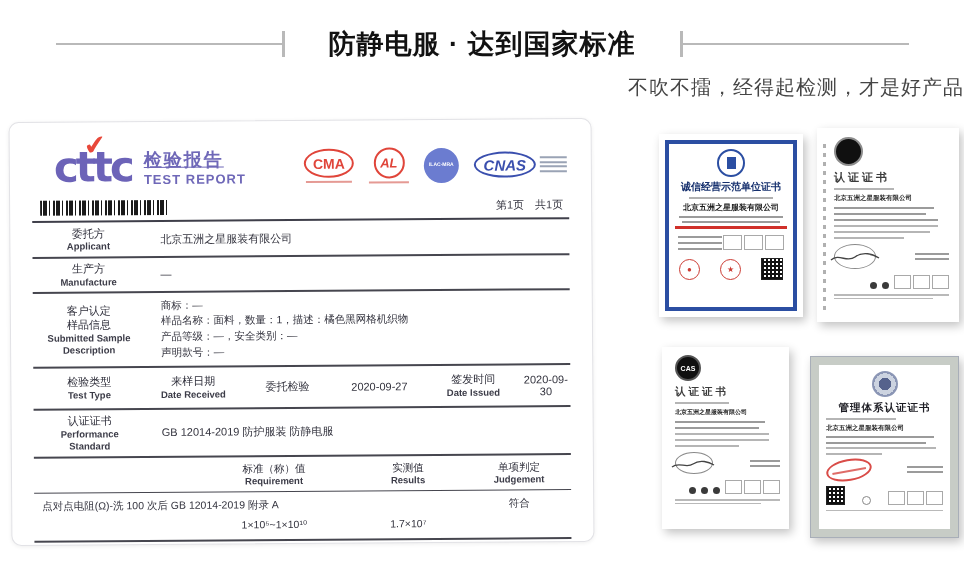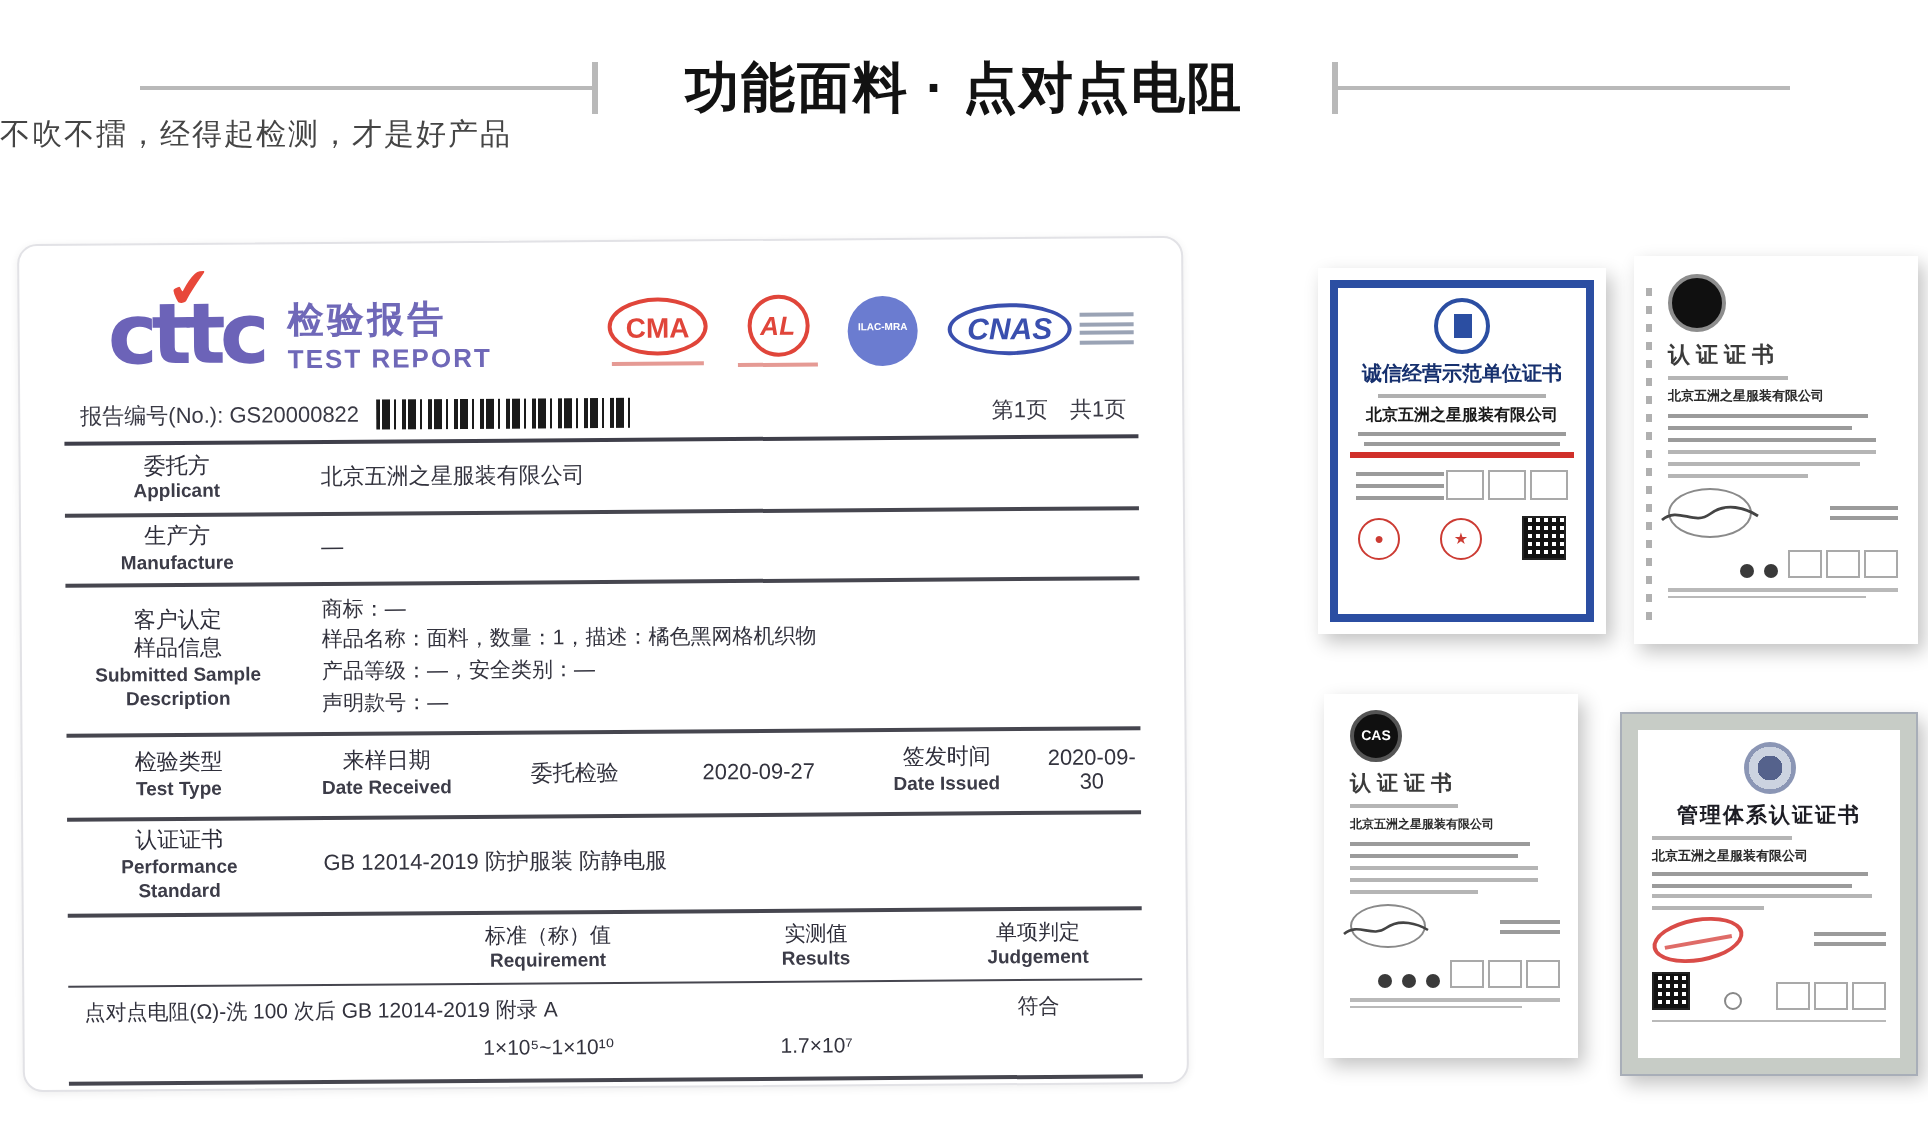--- a/index.html
+++ b/index.html
@@ -4,32 +4,32 @@
 <style>
   html,body{margin:0;padding:0;background:#fff;}
   body{width:964px;height:569px;position:relative;overflow:hidden;
        font-family:"Liberation Sans","DejaVu Sans",sans-serif;-webkit-font-smoothing:antialiased;}
 
   
   .title-row{position:absolute;top:26px;left:0;right:0;display:flex;align-items:center;justify-content:center;}
   .h-line{width:226px;height:2px;background:#b9b9b9;}
   .h-tick{width:3px;height:26px;background:#b9b9b9;}
   .page-title{font-size:27px;font-weight:bold;color:#121212;margin:0 44px;letter-spacing:1px;white-space:nowrap;}
-  .page-subtitle{position:absolute;top:58px;left:0;right:0;text-align:left;font-size:15px;color:#454545;letter-spacing:1px;}
+  .page-subtitle{position:absolute;top:74px;left:0;right:0;text-align:right;font-size:20px;color:#454545;letter-spacing:1px;}
 
   
   .report{position:absolute;left:10px;top:120px;width:583px;height:424px;background:#fff;
           border:1px solid #e2e2e6;border-radius:10px;transform:rotate(-0.4deg);
           box-shadow:0 1px 4px rgba(0,0,0,0.07);padding:12px 22px 0 22px;box-sizing:border-box;color:#33333e;}
   .report-head{display:flex;justify-content:space-between;align-items:center;height:62px;padding:2px 2px 0 22px;}
   .logo-block{display:flex;align-items:center;}
   .cttc-logo{font-weight:800;font-size:42px;color:#6c63b8;letter-spacing:-3px;line-height:0.9;position:relative;font-family:"DejaVu Sans",sans-serif;}
   .cttc-check{position:absolute;top:-15px;left:30px;color:#e8483a;font-size:27px;font-weight:bold;transform:rotate(-6deg);}
   .logo-titles{margin-left:12px;}
-  .lt-cn{font-size:18px;font-weight:bold;color:#6f68b8;letter-spacing:2px;}
+  .lt-cn{font-size:18px;font-weight:bold;color:#6f68b8;letter-spacing:2px;text-decoration:underline;}
   .lt-en{font-size:13px;font-weight:bold;color:#6f68b8;letter-spacing:1px;}
   .stamps{display:flex;align-items:center;gap:15px;}
   .stamp{display:flex;flex-direction:column;align-items:center;gap:3px;}
   .stamp-cma{width:50px;height:29px;border:2.5px solid #e0453a;border-radius:50%;color:#e0453a;
              font-weight:bold;font-size:14px;display:flex;align-items:center;justify-content:center;box-sizing:border-box;}
   .stamp-al{width:31px;height:31px;border:2.5px solid #e0453a;border-radius:50%;color:#e0453a;font-style:italic;
             font-weight:bold;font-size:13px;display:flex;align-items:center;justify-content:center;box-sizing:border-box;}
   .red-sub{height:2px;background:#e59a94;}
   .stamp-ilac{width:35px;height:35px;border-radius:50%;background:#6b7cd0;color:#fff;font-size:5px;font-weight:bold;
               display:flex;align-items:center;justify-content:center;text-align:center;line-height:1.1;}
@@ -115,21 +115,21 @@
   .stamp-red-oval i{position:absolute;left:4px;right:4px;top:9px;height:2px;background:rgba(210,45,40,0.7);display:block;}
   .c4-bottom{display:flex;align-items:flex-end;justify-content:space-between;margin-top:5px;}
   .ring{width:9px;height:9px;border-radius:50%;border:1.5px solid #888;box-sizing:border-box;}
 </style>
 </head>
 <body>
 
 <div class="title-row">
   <span class="h-line"></span>
   <span class="h-tick"></span>
-  <h1 class="page-title">功能面料 · 点对点电阻</h1>
+  <h1 class="page-title">防静电服 · 达到国家标准</h1>
   <span class="h-tick"></span>
   <span class="h-line"></span>
 </div>
 <div class="page-subtitle">不吹不擂，经得起检测，才是好产品</div>
 
 <div class="report">
   <div class="report-head">
     <div class="logo-block">
       <div class="cttc-logo">
         <span>cttc</span>
@@ -159,21 +159,20 @@
             <i></i>
             <i></i>
             <i></i>
           </div>
       </div>
     </div>
   </div>
 
   <div class="report-no">
     <div class="rn-left">
-      <span>报告编号(No.): GS20000822</span>
       <span class="barcode"></span>
     </div>
     <div class="rn-right">第1页　共1页</div>
   </div>
 
   <div class="trow row-h36">
     <div class="tlabel">
       <span class="lab-cn">委托方</span>
       <span class="lab-en">Applicant</span>
     </div>

